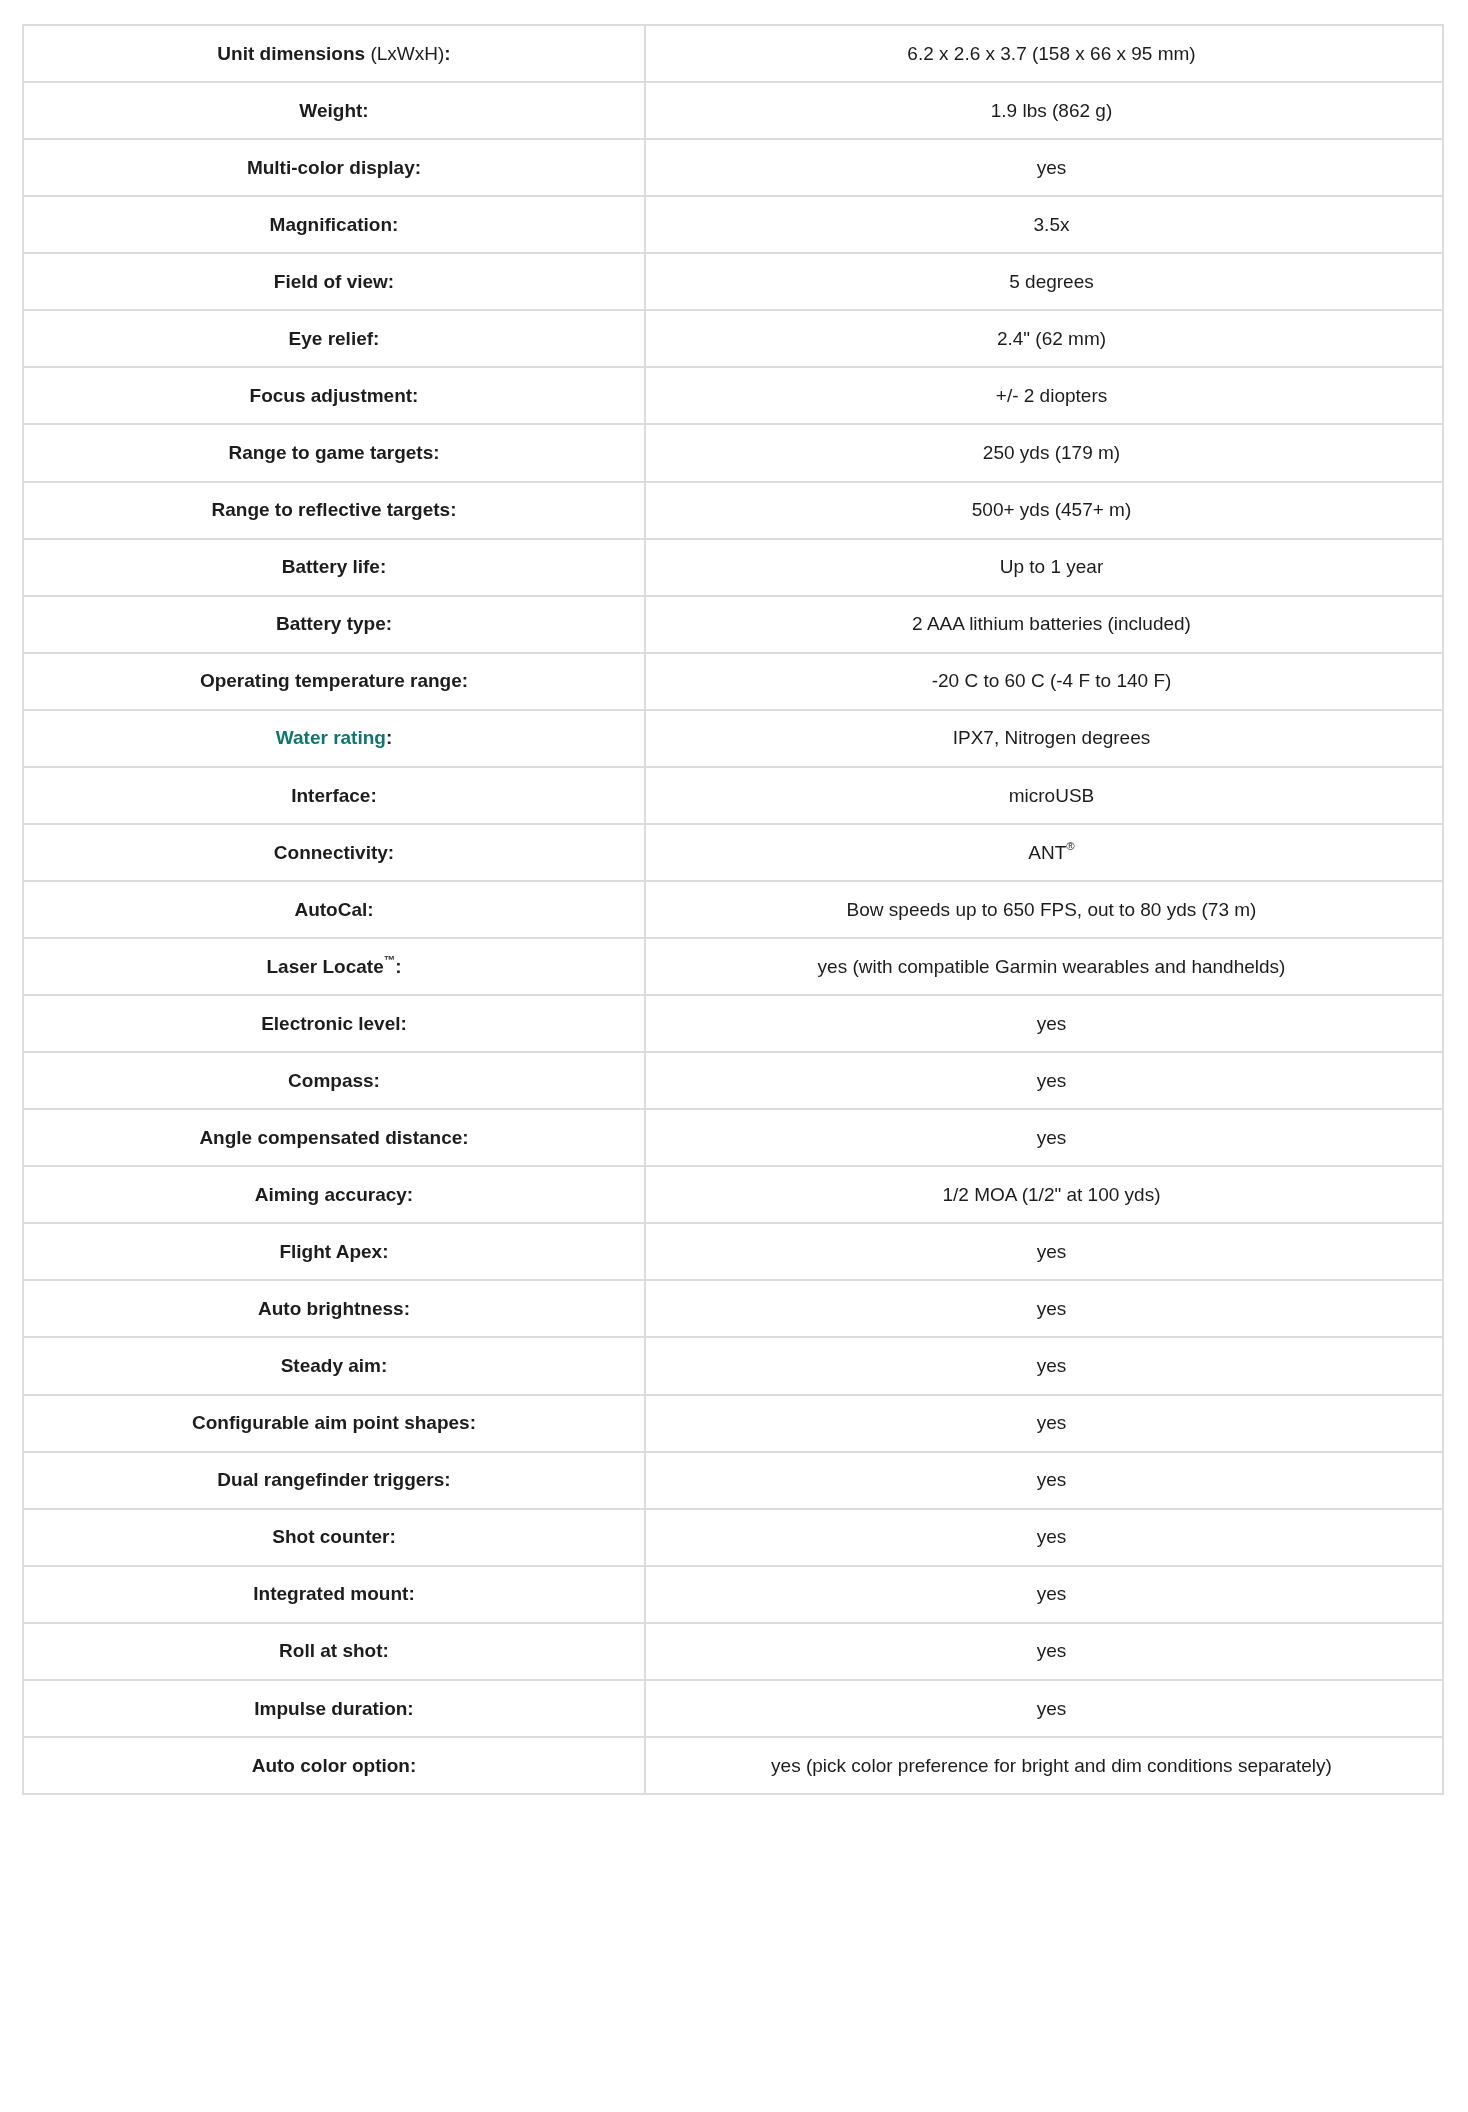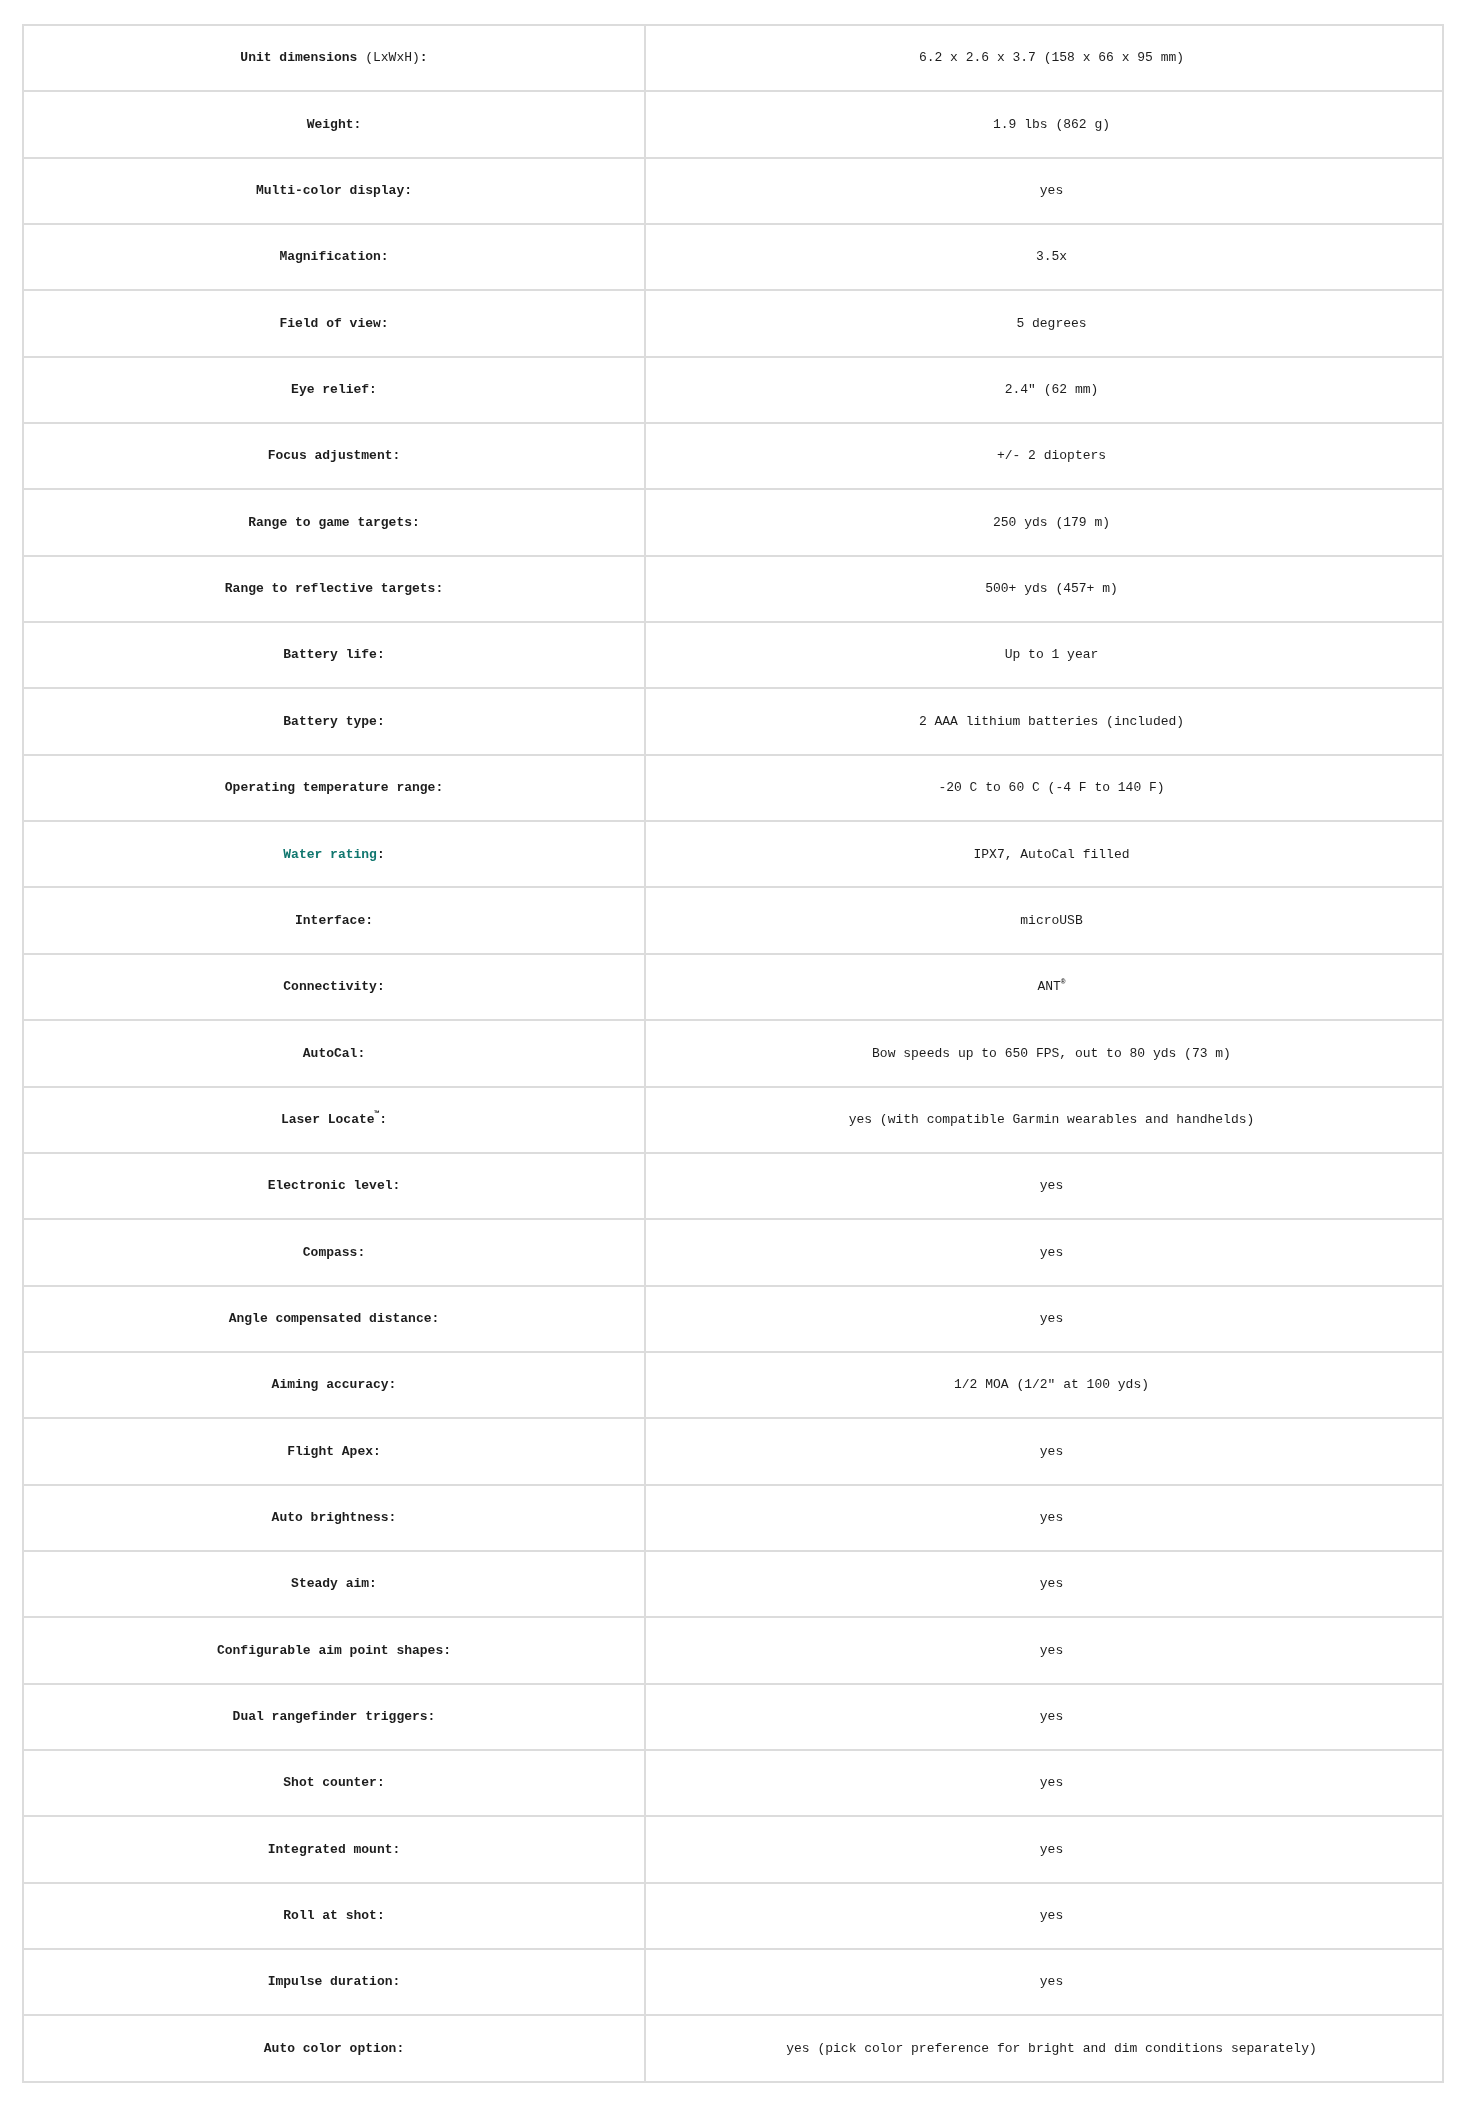--- a/index.html
+++ b/index.html
@@ -11,27 +11,26 @@
     width: 1468px;
     height: 2112px;
     position: relative;
     font-family: "Liberation Sans", sans-serif;
   }
   table.spec-table {
     position: absolute;
     left: 22px;
     top: 24px;
     width: 1422px;
-    height: 2059px;
+    height: 1771px;
     border-collapse: collapse;
     table-layout: fixed;
-    font-size: 13px;
+    font-size: 19px;
     line-height: 1.35;
     color: #1d1d1d;
-    font-family: Liberation Mono, monospace;
   }
   .spec-table td {
     border: 2px solid #dcdcdc;
     text-align: center;
     vertical-align: middle;
     padding: 6px 18px;
     background: #ffffff;
   }
   .spec-table td.label-cell {
     width: 584px;
@@ -105,21 +104,21 @@
       <tr>
         <td class="label-cell"><span class="s-default">Battery type:</span></td>
         <td class="value-cell"><span class="s-default">2 AAA lithium batteries (included)</span></td>
       </tr>
       <tr>
         <td class="label-cell"><span class="s-default">Operating temperature range:</span></td>
         <td class="value-cell"><span class="s-default">-20 C to 60 C (-4 F to 140 F)</span></td>
       </tr>
       <tr>
         <td class="label-cell"><span class="s-link">Water rating</span><span class="s-default">:</span></td>
-        <td class="value-cell"><span class="s-default">IPX7, AutoCal filled</span></td>
+        <td class="value-cell"><span class="s-default">IPX7, Nitrogen degrees</span></td>
       </tr>
       <tr>
         <td class="label-cell"><span class="s-default">Interface:</span></td>
         <td class="value-cell"><span class="s-default">microUSB</span></td>
       </tr>
       <tr>
         <td class="label-cell"><span class="s-default">Connectivity:</span></td>
         <td class="value-cell"><span class="s-default">ANT</span><span class="s-sup">®</span></td>
       </tr>
       <tr>

